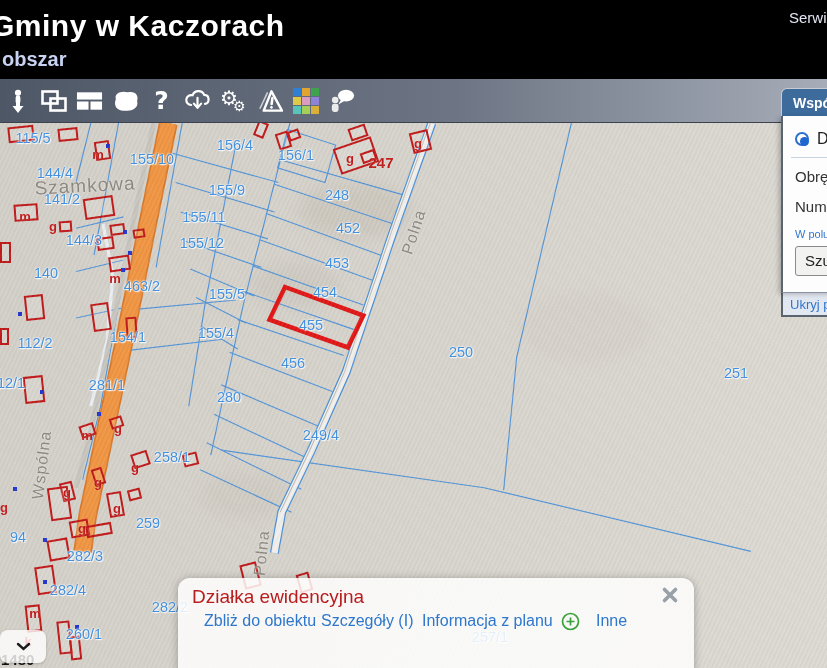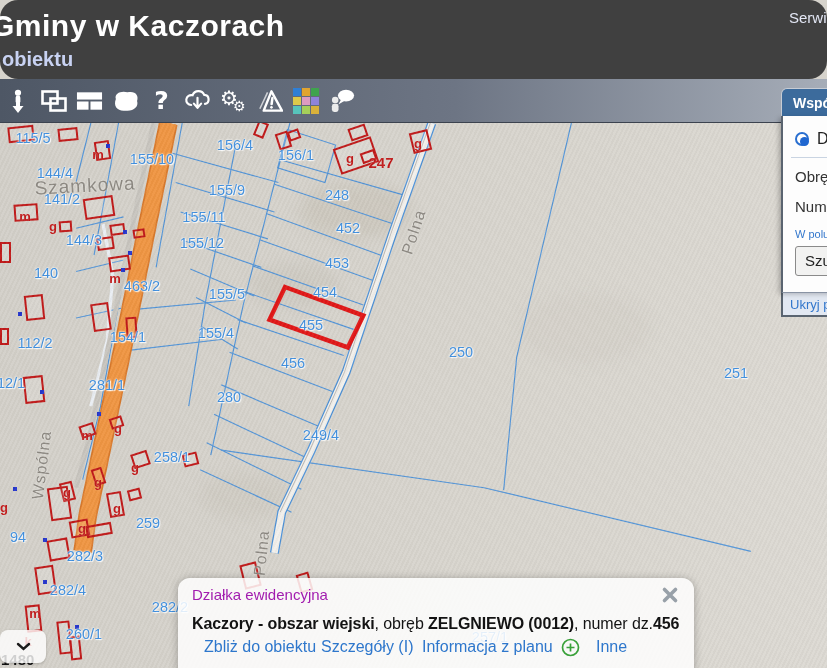--- a/index.html
+++ b/index.html
@@ -1,20 +1,20 @@
 <!DOCTYPE html>
 <html><head>
 <meta charset="utf-8">
 <style>
   html,body{margin:0;padding:0;background:#222;}
   *{box-sizing:border-box;font-family:"Liberation Sans",sans-serif;}
   .stage{position:relative;width:827px;height:668px;overflow:hidden;background:#d6d3cc;}
 
   
-  .hdr{position:absolute;left:0;top:0;width:827px;height:79px;background:#404040;z-index:40;border-radius:18px;}
+  .hdr{position:absolute;left:0;top:0;width:827px;height:79px;background:#000000;z-index:40;}
   .hdr .title{position:absolute;left:-9px;top:9px;font-size:30px;font-weight:700;color:#fff;letter-spacing:.5px;white-space:nowrap;}
   .hdr .subtitle{position:absolute;left:2px;top:48px;font-size:20px;font-weight:600;color:#c8d2f2;white-space:nowrap;}
   .hdr .serwis{position:absolute;left:789px;top:9px;font-size:15px;color:#e3e7f5;white-space:nowrap;cursor:pointer;}
 
   
   .tbar{position:absolute;left:0;top:79px;width:827px;height:44px;z-index:35;
         background:linear-gradient(90deg,#4e5765 0%,#6d7584 55%,#a6adb8 100%);
         border-bottom:1px solid #3c434f;display:flex;align-items:center;gap:9px;padding-left:4px;}
   .tb{width:27px;height:34px;background:transparent;border:0;padding:0;display:flex;align-items:center;justify-content:center;cursor:pointer;flex:0 0 auto;}
   .tb svg{display:block;}
@@ -58,42 +58,42 @@
   .p-hint{font-size:11px;color:#3377cc;margin:2px 0 6px;cursor:pointer;}
   .p-search{font-size:15px;color:#222;background:#f2f2f1;border:1px solid #8a8a8a;border-radius:3px;padding:5px 14px 6px 9px;cursor:pointer;}
   .panel-foot{height:25px;background:#e2e8f2;border-top:1px solid #a8b4c8;border-left:2px solid #5a6470;border-bottom:2px solid #5a6470;
               display:flex;align-items:center;padding-left:7px;}
   .p-hide{font-size:13px;color:#3377cc;cursor:pointer;}
 
   
   .popup{position:absolute;left:178px;top:578px;width:516px;height:96px;z-index:50;
          background:rgba(255,255,255,.84);border-radius:12px 12px 0 0;box-shadow:0 1px 8px rgba(0,0,0,.28);
          padding:8px 14px 0 14px;}
-  .p-title{font-size:15px;color:#a21caf;margin-bottom:12px;}
+  .p-title{font-size:19px;color:#b91c1c;margin-bottom:4px;}
   .p-close{position:absolute;right:14px;top:8px;width:20px;height:20px;background:transparent;border:0;padding:0;cursor:pointer;}
   .p-line{font-size:16px;color:#131313;margin-bottom:5px;white-space:nowrap;letter-spacing:-.1px;}
   .p-code{font-size:16px;color:#8c8c8c;margin-bottom:8px;}
   .p-links{position:relative;height:22px;}
   .plink{position:absolute;top:0;font-size:16px;color:#2e77cc;text-decoration:none;white-space:nowrap;cursor:pointer;}
   .plus-ico{position:absolute;top:0;cursor:pointer;}
 
   
   .collapse-box{position:absolute;left:0;top:630px;width:46px;height:33px;background:rgba(255,255,255,.8);
                 border-radius:8px;z-index:48;display:flex;align-items:center;justify-content:center;cursor:pointer;
                 box-shadow:0 1px 3px rgba(0,0,0,.2);}
   .scale-text{position:absolute;left:1px;top:651px;font-size:15px;font-weight:700;color:#111;z-index:47;}
 </style>
 </head>
 <body>
 
 <div class="stage">
 
   <header class="hdr">
     <div class="title">Gminy w Kaczorach</div>
-    <div class="subtitle">obiektu</div>
+    <div class="subtitle">obszar</div>
     <div class="serwis">Serwis</div>
   </header>
 
   <nav class="tbar">
     <button class="tb">
       <svg width="22" height="28" viewBox="0 0 24 28">
           <circle cx="12" cy="5" r="3.4" fill="#fff"></circle>
           <rect x="9.4" y="8" width="5.2" height="9" rx="2.4" fill="#fff"></rect>
           <path d="M12 27 L6 19.5 L9.8 19.5 L9.8 16 L14.2 16 L14.2 19.5 L18 19.5 Z" fill="#fff"></path>
         </svg>
@@ -360,21 +360,20 @@
     </div>
   </aside>
 
   <div class="popup">
     <div class="p-title">Działka ewidencyjna</div>
     <button class="p-close">
       <svg width="18" height="18" viewBox="0 0 18 18">
           <path d="M3.5,3.5 L14.5,14.5 M14.5,3.5 L3.5,14.5" stroke="#98a0a8" stroke-width="3.6" stroke-linecap="round"></path>
         </svg>
     </button>
-    <div class="p-line" id="p-line"><span style="font-weight: 700;">Kaczory - obszar wiejski</span><span>, obręb </span><span style="font-weight: 700;">ZELGNIEWO (0012)</span><span>, numer dz.</span><span style="font-weight: 700;">456</span></div>
     <div class="p-links" id="p-links">
         <a class="plink" style="left: 12px; color: rgb(46, 119, 204);">Zbliż do obiektu</a>
         <a class="plink" style="left: 129px; color: rgb(46, 119, 204);">Szczegóły (I)</a>
         <a class="plink" style="left: 230px; color: rgb(46, 119, 204);">Informacja z planu</a>
         <a class="plink" style="left: 404px; color: rgb(46, 119, 204);">Inne</a>
         <span class="plus-ico" style="left: 369px;"><svg width="19" height="19" viewBox="0 0 19 19">
             <circle cx="9.5" cy="9.5" r="8" fill="none" stroke="#3aa13a" stroke-width="1.7"></circle>
             <path d="M9.5,5.5 V13.5 M5.5,9.5 H13.5" stroke="#3aa13a" stroke-width="1.7"></path>
           </svg></span>
       </div>

